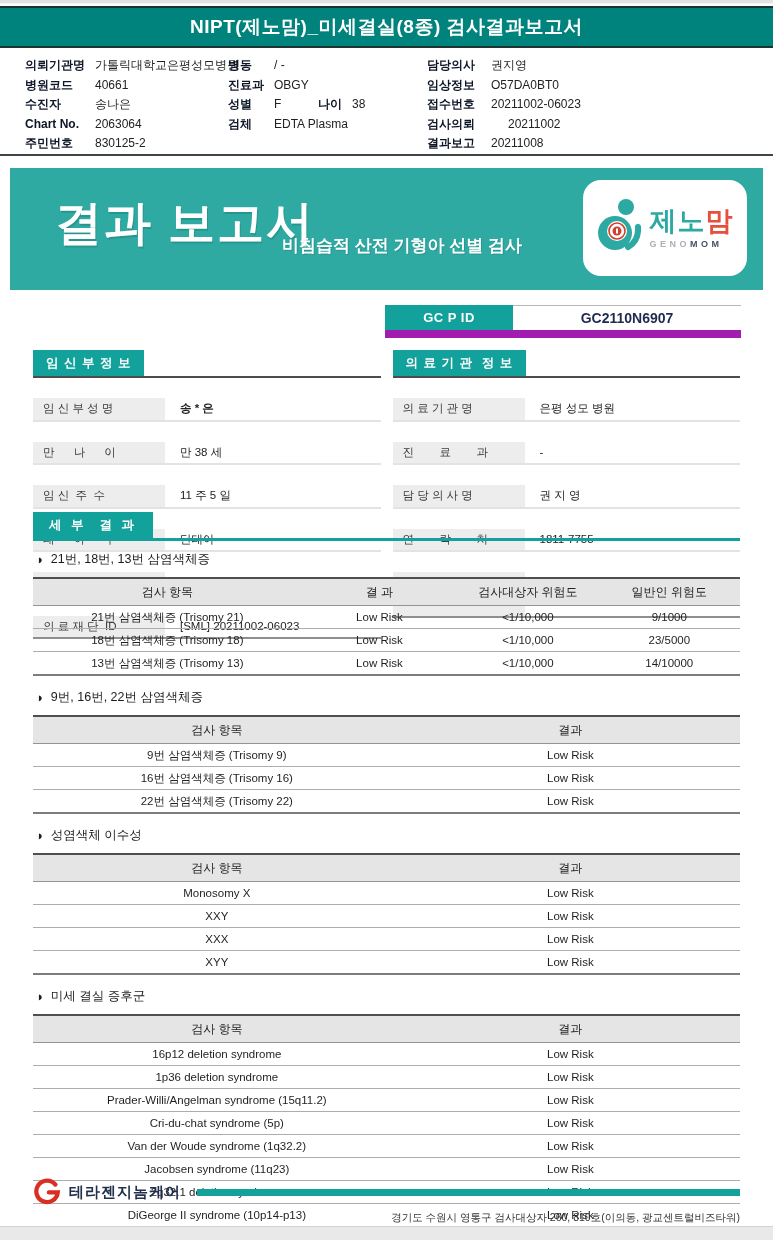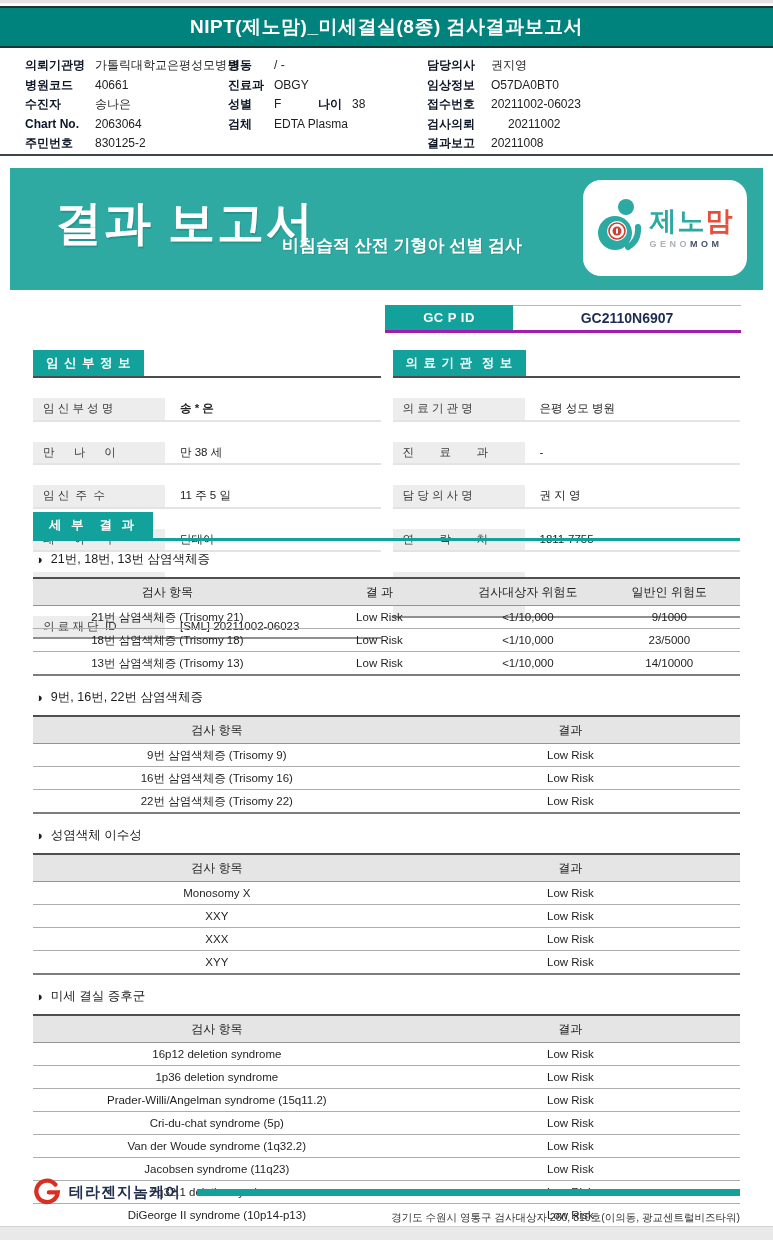--- a/index.html
+++ b/index.html
@@ -22,21 +22,21 @@
                 letter-spacing:2px;text-shadow:1px 2px 0 rgba(0,60,58,.18);}
   .banner-subtitle{position:absolute;left:272px;top:66px;font-size:17px;font-weight:bold;color:#fff;
                    text-shadow:1px 1px 0 rgba(0,60,58,.18);}
   .logo-card{position:absolute;right:16px;top:12px;width:164px;height:96px;background:#fff;border-radius:18px;
              display:flex;align-items:center;justify-content:center;gap:9px;}
   .logo-kr{font-size:27px;font-weight:900;color:#2BA9A2;letter-spacing:1px;line-height:1.1;}
   .logo-kr .accent{color:#E4503C;}
   .logo-latin{font-size:9px;letter-spacing:3.5px;color:#aab0b6;font-weight:bold;margin-top:2px;}
   .logo-latin .dark{color:#44506a;}
   
-  .gcp{position:absolute;top:305px;left:385px;width:356px;height:25px;display:flex;border-bottom:3px solid #a21caf;}
+  .gcp{position:absolute;top:305px;left:385px;width:356px;height:25px;display:flex;border-bottom:8px solid #a21caf;}
   .gcp-label{width:128px;background:#12A19B;color:#fff;font-weight:bold;font-size:13px;
              display:flex;align-items:center;justify-content:center;letter-spacing:.5px;}
   .gcp-value{flex:1;background:#fff;border-top:1px solid #b7b7b7;color:#1E2B4F;font-weight:bold;font-size:14px;
              display:flex;align-items:center;justify-content:center;}
   
   .info-tables{position:absolute;top:350px;left:33px;right:33px;display:flex;gap:12px;}
   .info-table{flex:1 1 0;}
   .info-head{border-bottom:2px solid #4c4c4c;}
   .info-title{display:inline-block;background:#12A19B;color:#fff;font-weight:bold;font-size:12.5px;
               padding:5px 13px 4px;letter-spacing:1px;white-space:pre;}

